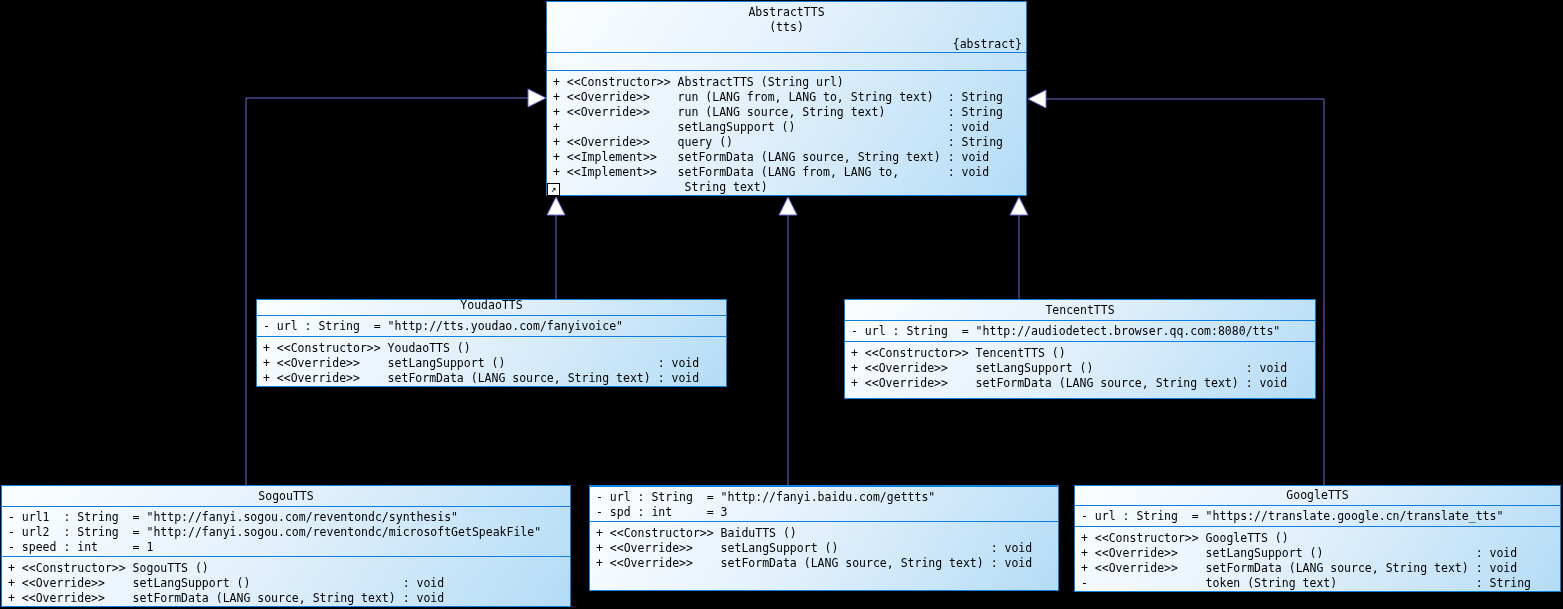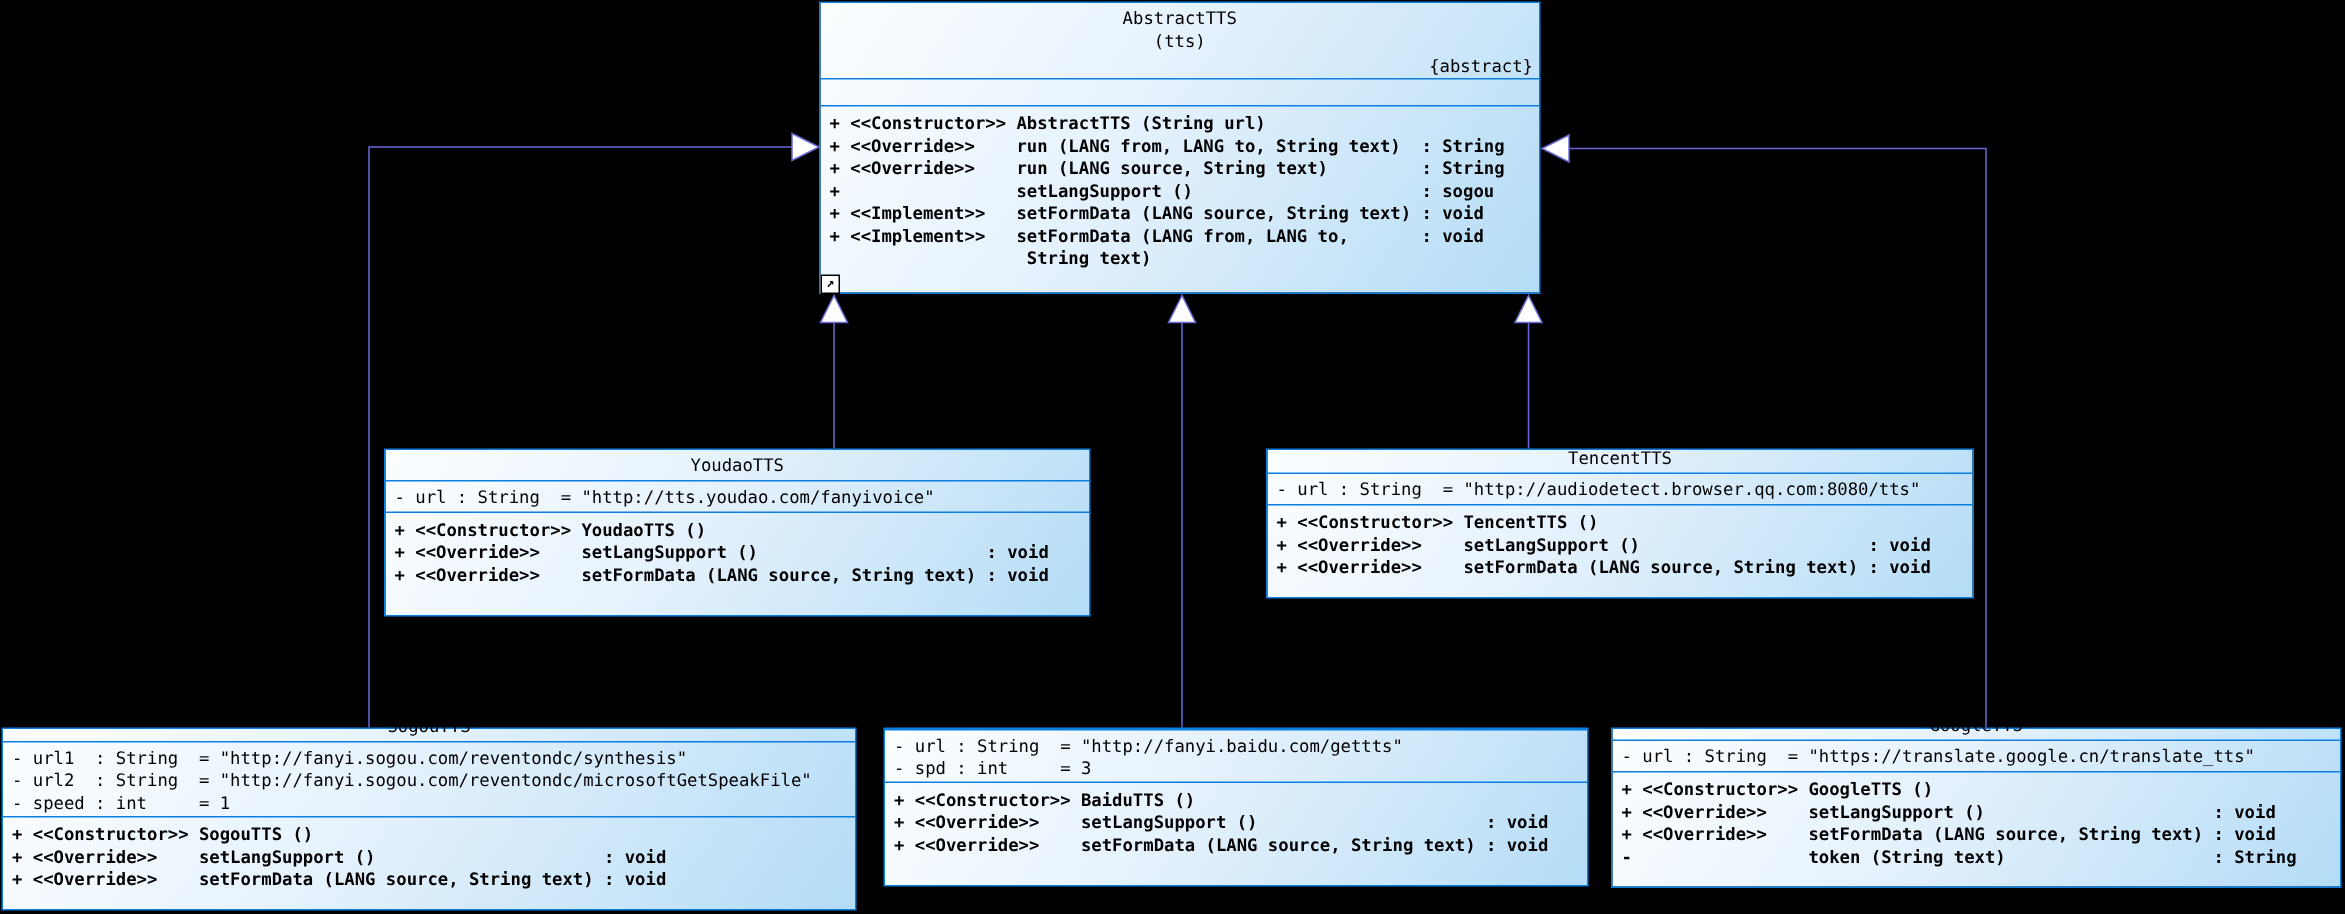--- a/index.html
+++ b/index.html
@@ -15,27 +15,27 @@
     background:linear-gradient(125deg,#fcfeff 0%,#e4f1fc 45%,#b4dcf6 100%);
     display:flex;flex-direction:column;justify-content:flex-end;
   }
   .cls .title{text-align:center;flex:0 0 auto;}
   .title-simple{height:20px;line-height:20px;}
   .title-abs{height:50px;padding-top:3px;box-sizing:border-box;}
   .title-abs .tline{line-height:15px;}
   .title-abs .tag{text-align:right;padding-right:4px;line-height:15px;margin-top:2px;}
   .sec{border-top:1px solid #0b7fe0;box-sizing:border-box;}
   .attrs{flex:0 0 auto;padding:3px 0 0 6px;}
-  .methods{flex:1 1 auto;padding:4px 0 12px 6px;font-weight:bold;}
+  .methods{flex:1 1 auto;padding:4px 0 0 6px;}
   .line{white-space:pre;height:15px;}
   .attrs-empty{height:18px;padding:0;}
   
   #cls-abstract{left:546px;top:1px;width:481px;height:195px;}
   #cls-abstract .attrs{height:18px;}
-  #cls-youdao{left:256px;top:299px;width:471px;height:112px;}
+  #cls-youdao{left:256px;top:299px;width:471px;height:88px;}
   #cls-tencent{left:844px;top:299px;width:472px;height:100px;}
   #cls-sogou{left:1px;top:485px;width:570px;height:122px;}
   #cls-baidu{left:589px;top:485px;width:470px;height:106px;}
   #cls-google{left:1074px;top:485px;width:487px;height:107px;}
   .attrs-1{height:21px;}
   .attrs-2{height:35px;}
   .attrs-3{height:50px;}
   svg.wires{position:absolute;left:0;top:0;z-index:5;pointer-events:none;}
   .corner-ico{
     position:absolute;left:547px;top:183px;width:13px;height:13px;z-index:6;
@@ -68,21 +68,22 @@
   <div class="title title-abs">
     <div class="tline">AbstractTTS</div>
     <div class="tline">(tts)</div>
     <div class="tag">{abstract}</div>
   </div>
   <div class="sec attrs attrs-empty"></div>
   <div class="sec methods">
     <div class="line">+ &lt;&lt;Constructor&gt;&gt; AbstractTTS (String url)</div>
     <div class="line">+ &lt;&lt;Override&gt;&gt;    run (LANG from, LANG to, String text)  : String</div>
     <div class="line">+ &lt;&lt;Override&gt;&gt;    run (LANG source, String text)         : String</div>
-    <div class="line">+                 setLangSupport ()                      : sogou</div>
+    <div class="line">+                 setLangSupport ()                      : void</div>
+    <div class="line">+ &lt;&lt;Override&gt;&gt;    query ()                               : String</div>
     <div class="line">+ &lt;&lt;Implement&gt;&gt;   setFormData (LANG source, String text) : void</div>
     <div class="line">+ &lt;&lt;Implement&gt;&gt;   setFormData (LANG from, LANG to,       : void</div>
     <div class="line">                   String text)</div>
   </div>
 </div>
 <div class="corner-ico">↗</div>
 
 <div class="cls" id="cls-youdao">
   <div class="title title-simple">YoudaoTTS</div>
   <div class="sec attrs attrs-1">

